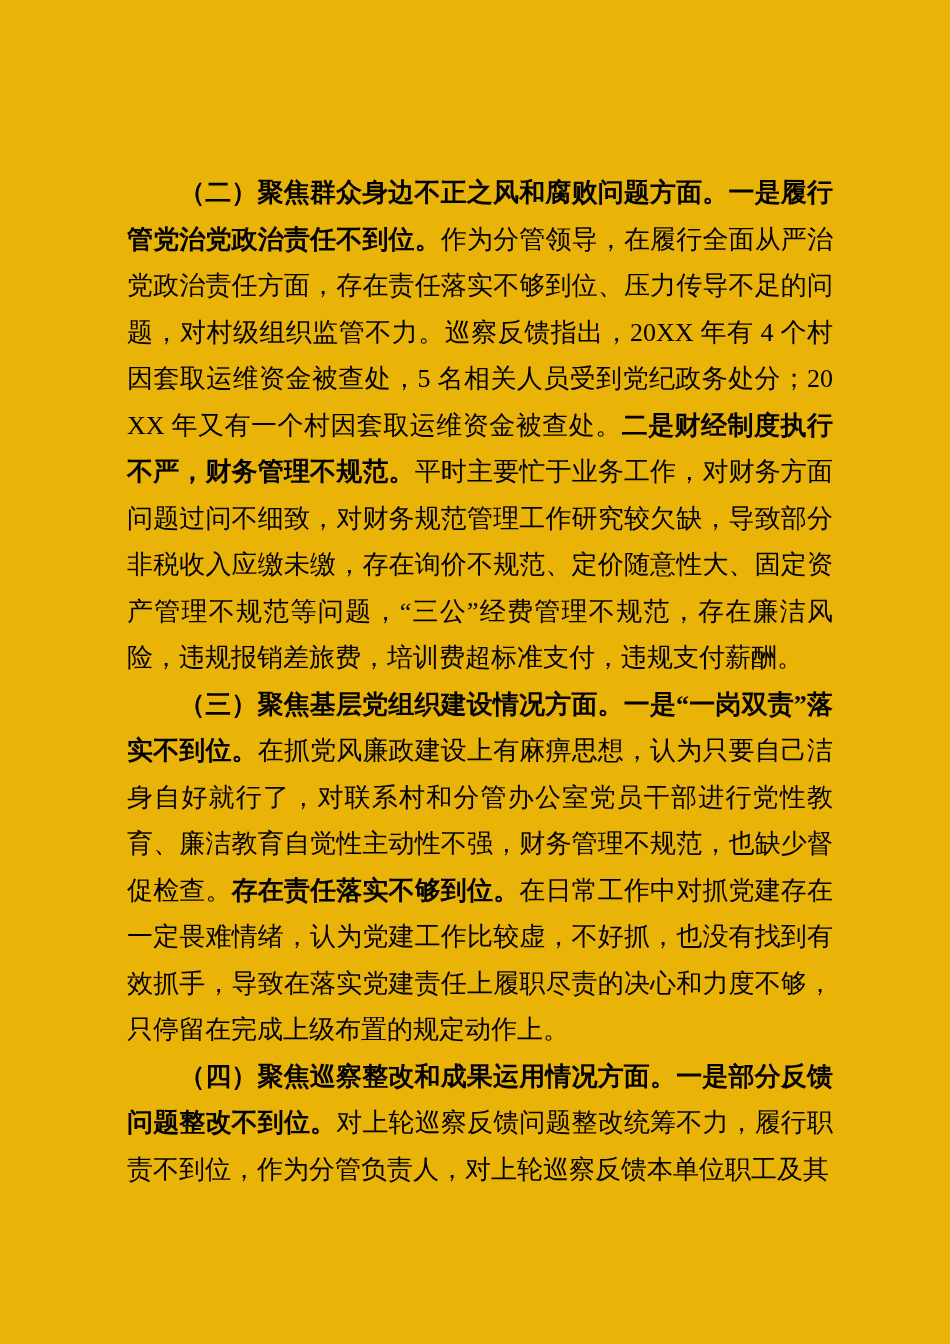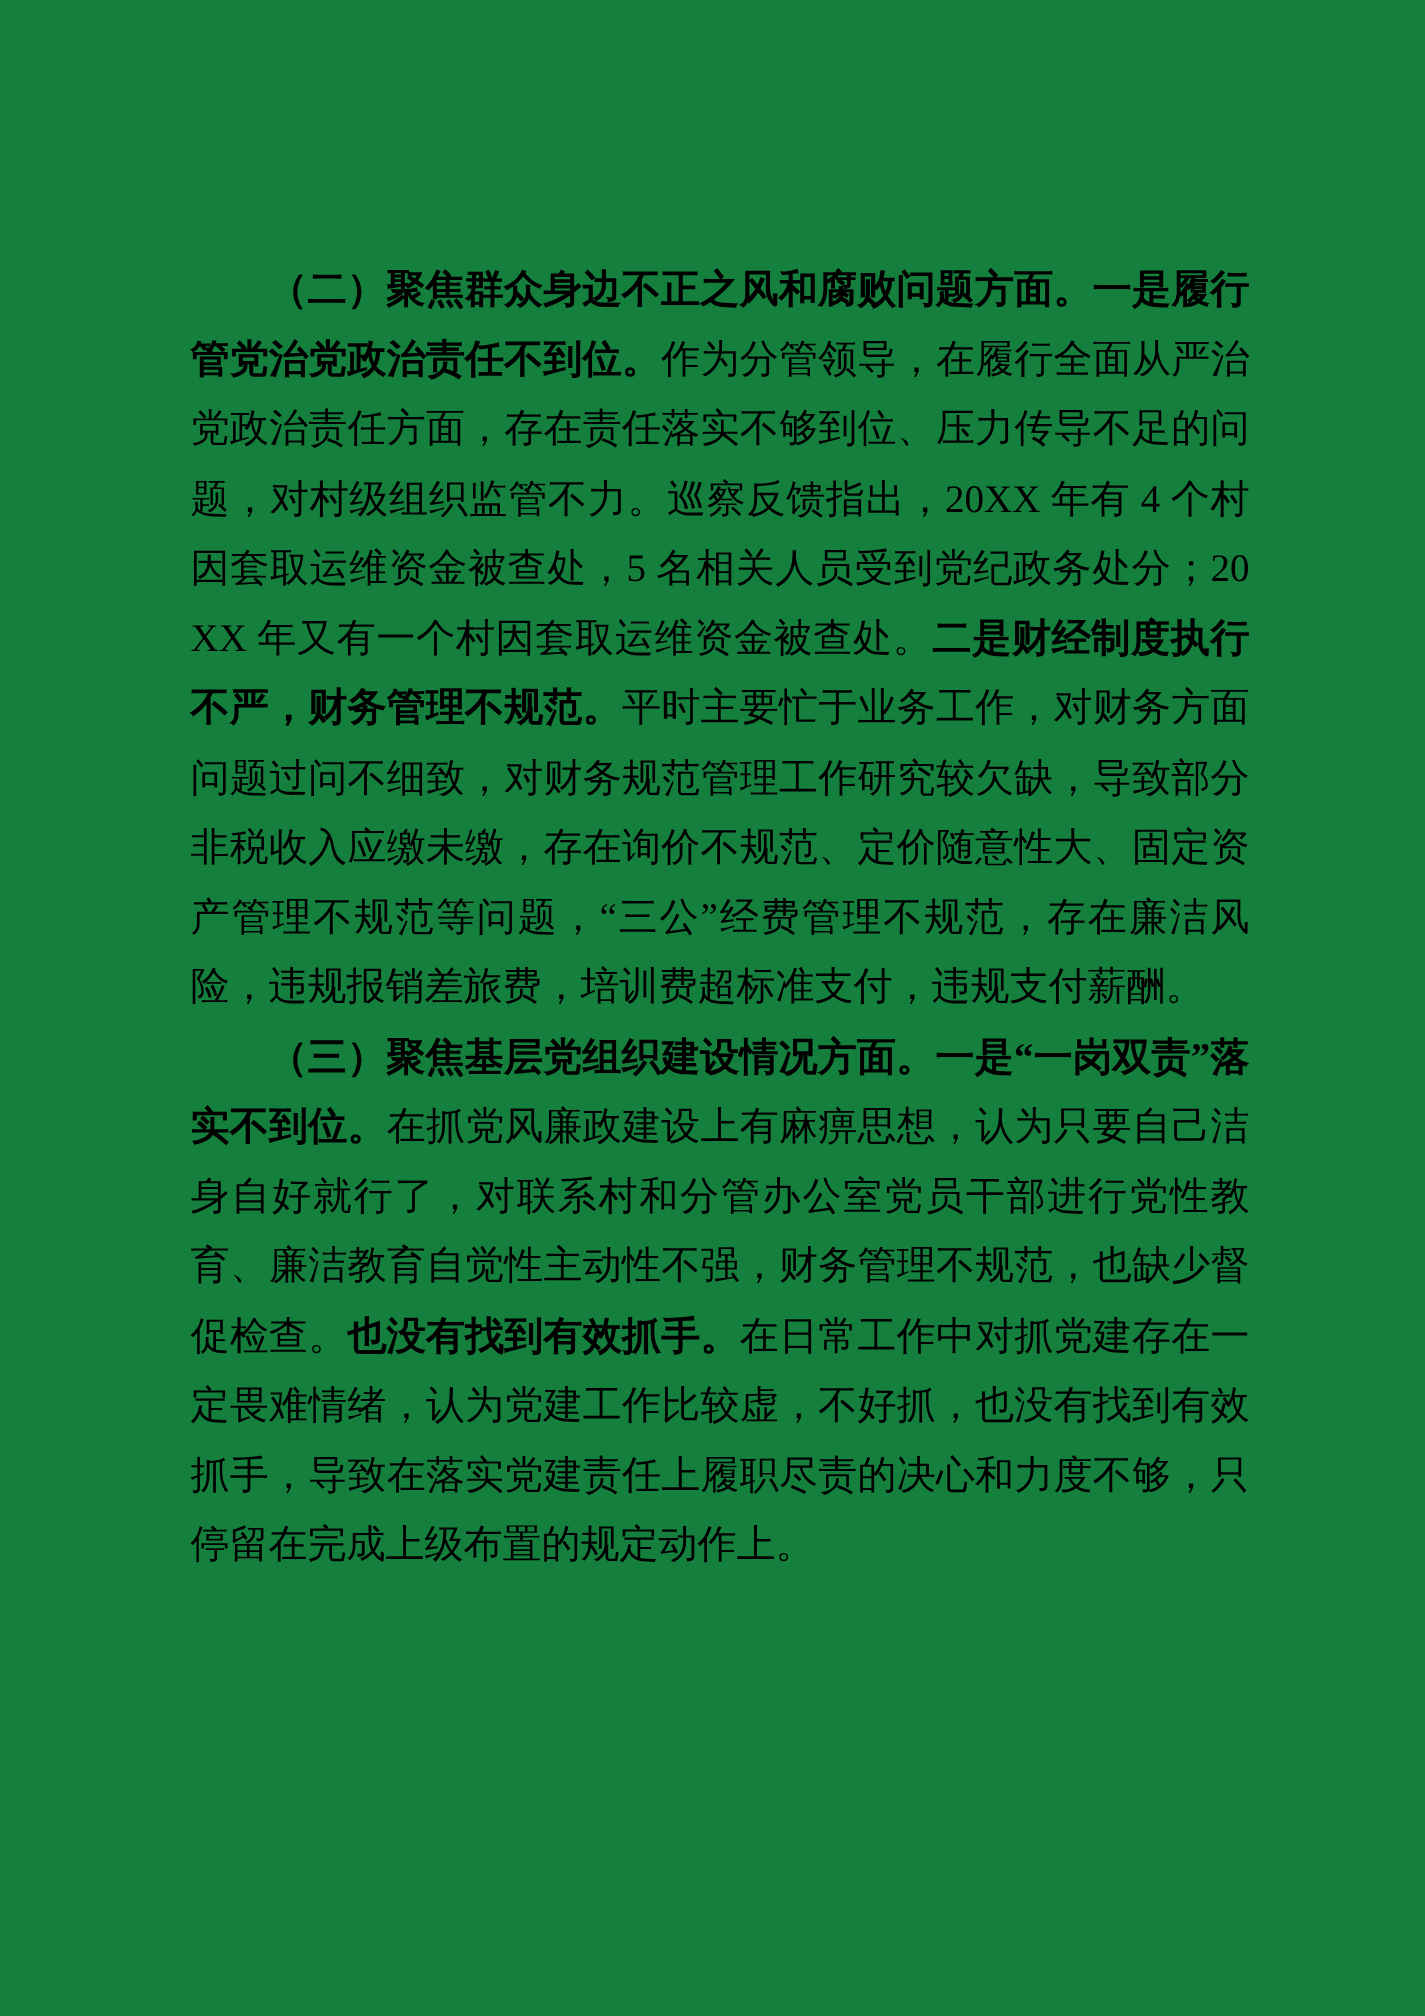--- a/index.html
+++ b/index.html
@@ -4,21 +4,21 @@
 <style>
   html, body {
     margin: 0;
     padding: 0;
     background: #ffffff;
   }
   .page {
     position: relative;
     width: 950px;
     height: 1344px;
-    background: #15803d;
+    background: #eab308;
     box-sizing: border-box;
     padding: 170px 117px 0 127px;
     overflow: hidden;
     font-family: "Liberation Serif", serif;
   }
   .doc-body {
     width: 100%;
   }
   .para {
     margin: 0;
@@ -36,15 +36,16 @@
   .seg.bold {
     font-weight: bold;
   }
 </style>
 </head>
 <body>
 
 <div class="page">
   <div class="doc-body">
       <p class="para"><span class="seg bold">（二）聚焦群众身边不正之风和腐败问题方面。一是履行管党治党政治责任不到位。</span><span class="seg">作为分管领导，在履行全面从严治党政治责任方面，存在责任落实不够到位、压力传导不足的问题，对村级组织监管不力。巡察反馈指出，20XX 年有 4 个村因套取运维资金被查处，5 名相关人员受到党纪政务处分；20XX 年又有一个村因套取运维资金被查处。</span><span class="seg bold">二是财经制度执行不严，财务管理不规范。</span><span class="seg">平时主要忙于业务工作，对财务方面问题过问不细致，对财务规范管理工作研究较欠缺，导致部分非税收入应缴未缴，存在询价不规范、定价随意性大、固定资产管理不规范等问题，“三公”经费管理不规范，存在廉洁风险，违规报销差旅费，培训费超标准支付，违规支付薪酬。</span></p>
-      <p class="para"><span class="seg bold">（三）聚焦基层党组织建设情况方面。一是“一岗双责”落实不到位。</span><span class="seg">在抓党风廉政建设上有麻痹思想，认为只要自己洁身自好就行了，对联系村和分管办公室党员干部进行党性教育、廉洁教育自觉性主动性不强，财务管理不规范，也缺少督促检查。</span><span class="seg bold">也没有找到有效抓手。</span><span class="seg">在日常工作中对抓党建存在一定畏难情绪，认为党建工作比较虚，不好抓，也没有找到有效抓手，导致在落实党建责任上履职尽责的决心和力度不够，只停留在完成上级布置的规定动作上。</span></p>
+      <p class="para"><span class="seg bold">（三）聚焦基层党组织建设情况方面。一是“一岗双责”落实不到位。</span><span class="seg">在抓党风廉政建设上有麻痹思想，认为只要自己洁身自好就行了，对联系村和分管办公室党员干部进行党性教育、廉洁教育自觉性主动性不强，财务管理不规范，也缺少督促检查。</span><span class="seg bold">存在责任落实不够到位。</span><span class="seg">在日常工作中对抓党建存在一定畏难情绪，认为党建工作比较虚，不好抓，也没有找到有效抓手，导致在落实党建责任上履职尽责的决心和力度不够，只停留在完成上级布置的规定动作上。</span></p>
+      <p class="para"><span class="seg bold">（四）聚焦巡察整改和成果运用情况方面。一是部分反馈问题整改不到位。</span><span class="seg">对上轮巡察反馈问题整改统筹不力，履行职责不到位，作为分管负责人，对上轮巡察反馈本单位职工及其</span></p>
     </div>
 </div>
 
 </body></html>

